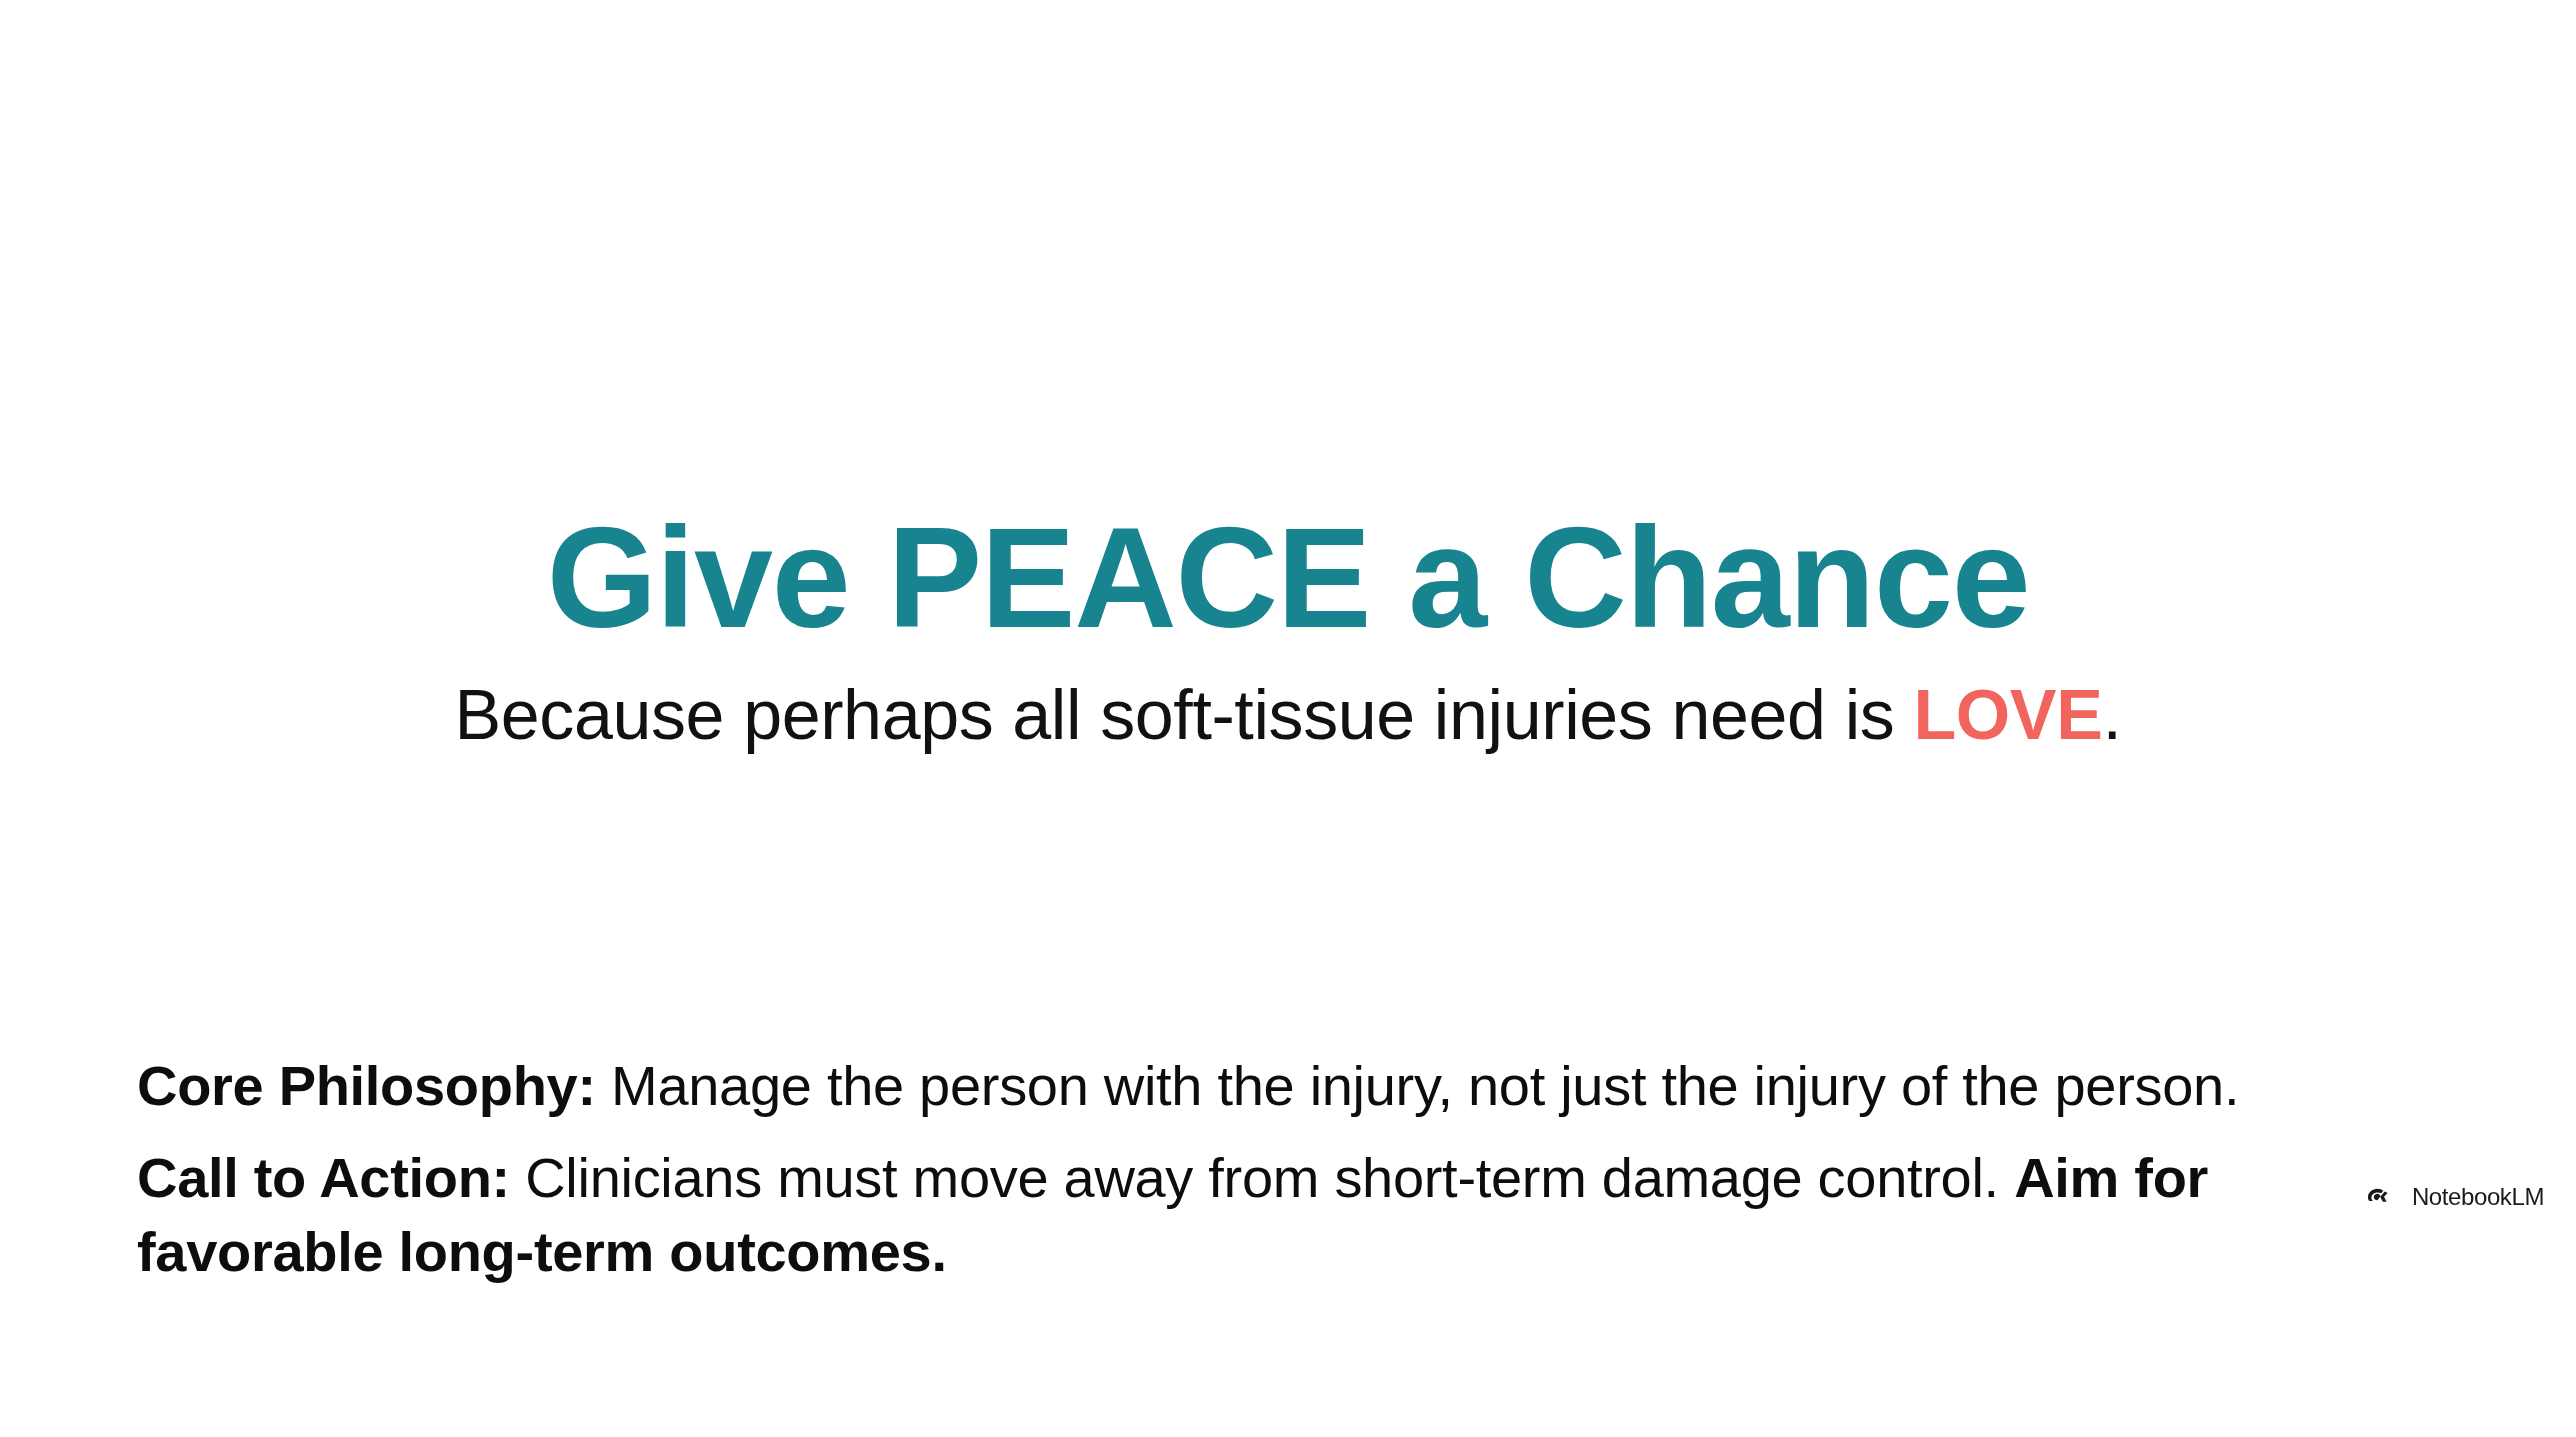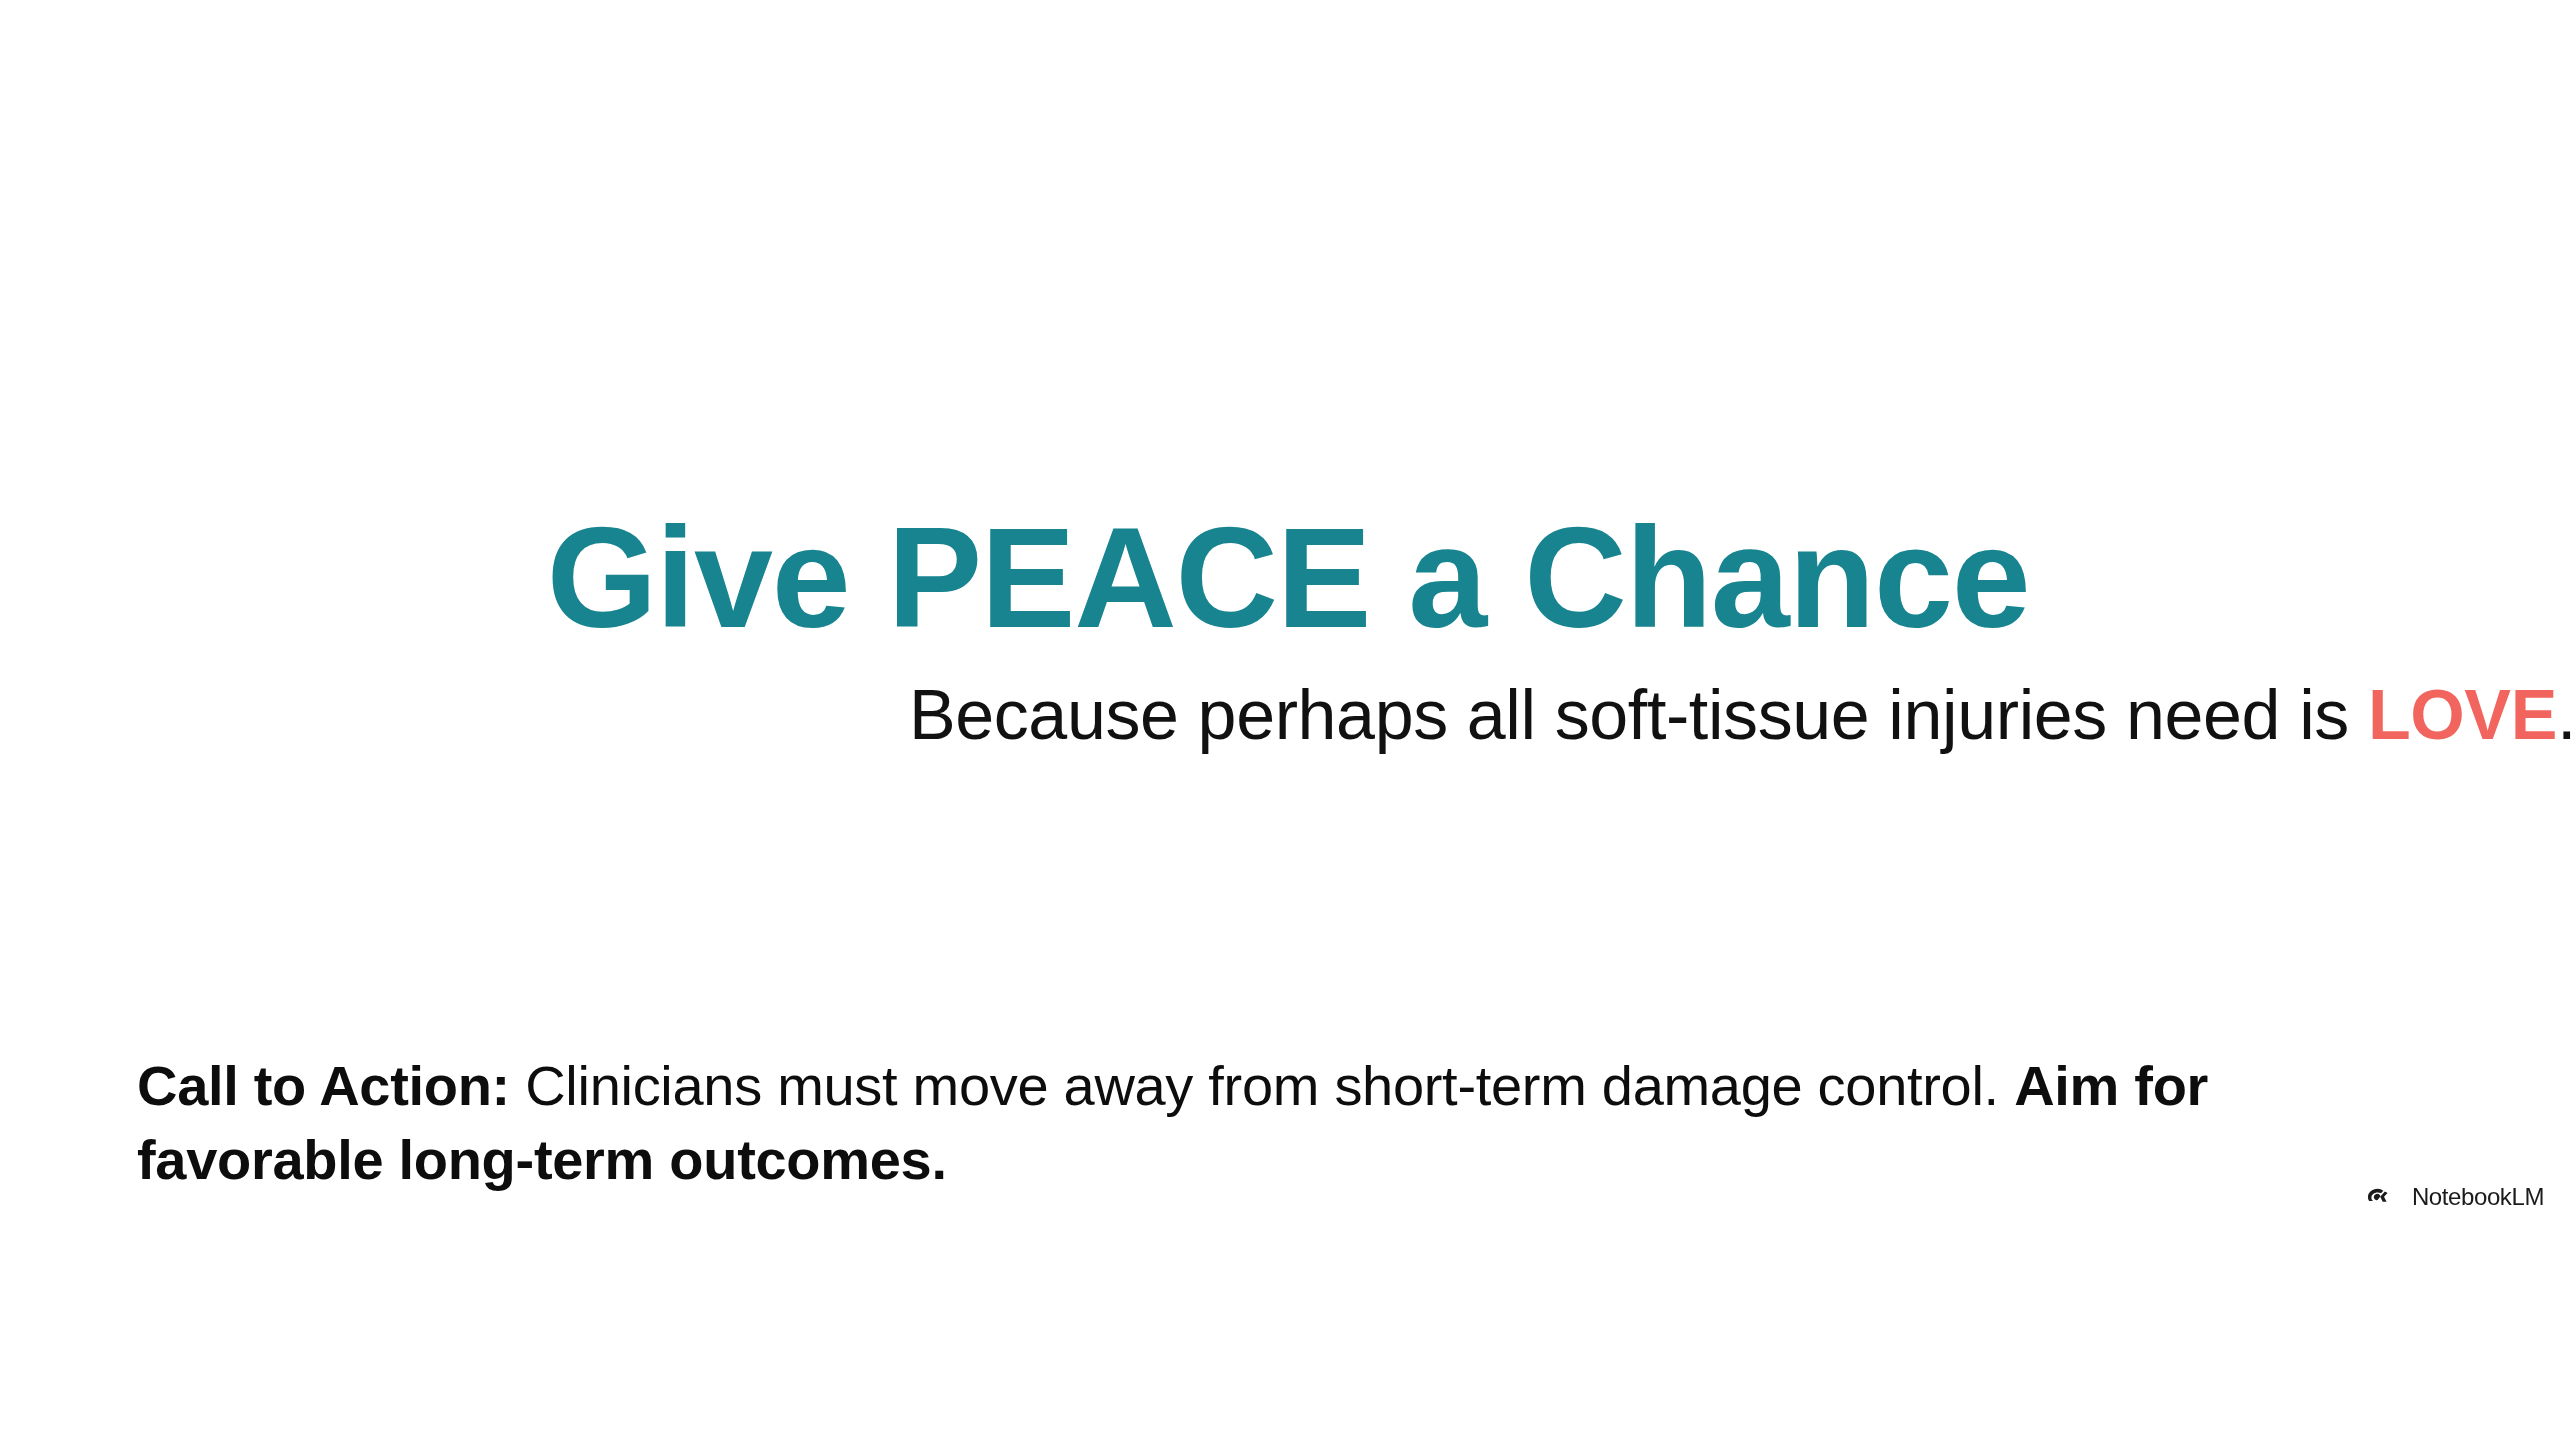--- a/index.html
+++ b/index.html
@@ -41,21 +41,20 @@
 
   .slide-subtitle {
     margin-top: 23.4px;
     font-family: "Liberation Sans", sans-serif;
     font-weight: 400;
     font-size: 70px;
     line-height: 1.1;
     letter-spacing: -0.4px;
     color: #111111;
     white-space: nowrap;
-    text-align: right;
   }
 
   .love {
     color: #F2655E;
     font-weight: 700;
   }
 
   .period {
     color: #111111;
     font-weight: 400;
@@ -114,20 +113,23 @@
   <div class="title-block">
     <h1 class="slide-title">Give PEACE a Chance</h1>
 
     <p class="slide-subtitle">
       <span>Because perhaps all soft-tissue injuries need is </span><span class="love">LOVE</span><span class="period">.</span>
     </p>
   </div>
 
   <div class="body-block">
 
+    <p class="body-line">
+      <span class="lead">Core Philosophy:</span><span> Manage the person with the injury, not just the injury of the person.</span>
+    </p>
 
     <p class="body-line">
       <span class="lead">Call to Action:</span><span> Clinicians must move away from short-term damage control. </span><span class="emph">Aim for favorable long-term outcomes.</span>
     </p>
 
   </div>
 
   <div class="footer-logo">
     <svg class="logo-mark" viewBox="0 0 24 24">
       <path d="M11.2 5.2C6.4 5.2 2.6 8.5 2.6 12.6c0 1.3.4 2.5 1.1 3.5h3.6c-1-.8-1.6-1.9-1.6-3.1 0-2.5 2.5-4.5 5.5-4.5 1.1 0 2.1.3 3 .7l2.1-2.3c-1.4-1-3.2-1.7-5.1-1.7z" fill="#1b1b1b"></path>

